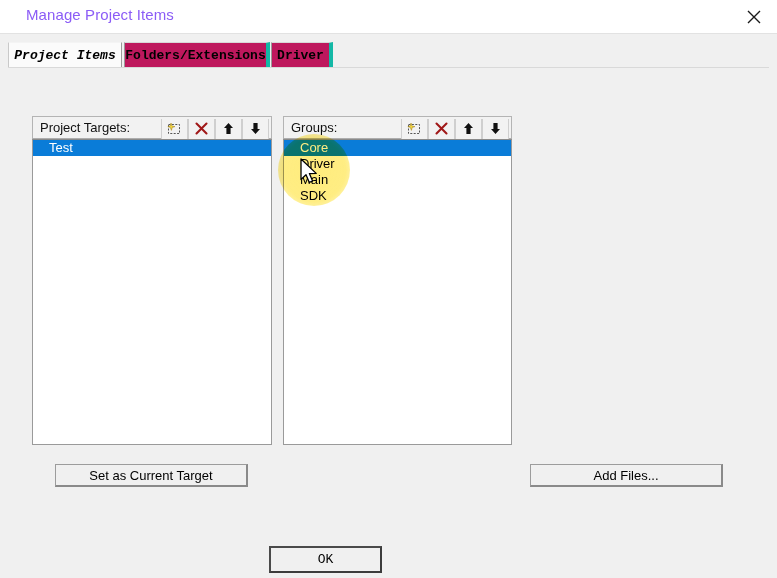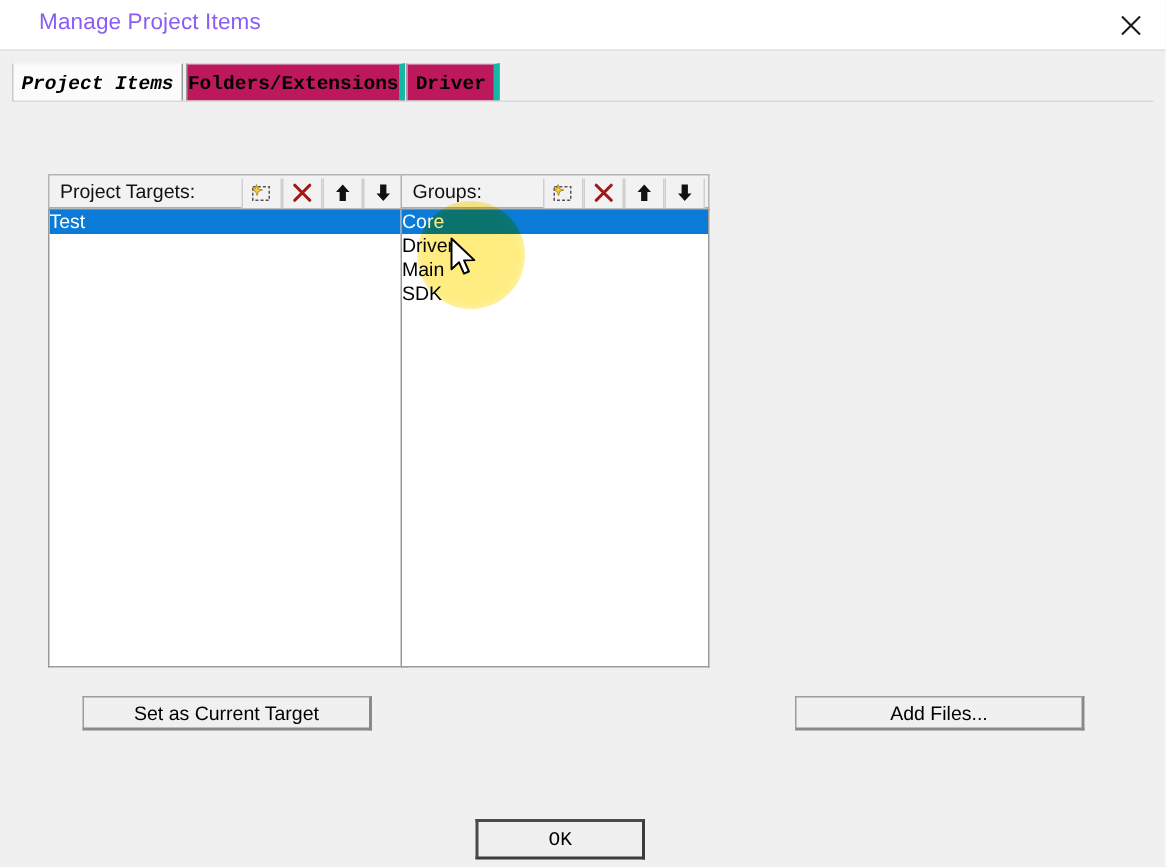--- a/index.html
+++ b/index.html
@@ -156,21 +156,21 @@
     background: #ffffff;
     border: 1px solid #9a9a9a;
     border-top: 1px solid #8a8a8a;
     overflow: hidden;
   }
   .list-item {
     height: 16px;
     line-height: 16px;
     font-size: 13px;
     color: #000;
-    padding-left: 0;
+    padding-left: 16px;
     white-space: nowrap;
     font-family: "Liberation Sans", sans-serif;
     cursor: default;
   }
   .list-item.selected {
     background: #0a7cd8;
     color: #ffffff;
   }
 
   
@@ -207,21 +207,20 @@
     font-family: "Liberation Mono", monospace;
     font-size: 13px;
     color: #000;
     white-space: nowrap;
     cursor: default;
   }
   .dlg-btn.default {
     border: 2px solid #4a4a4a;
     border-right: 2px solid #3c3c3c;
     border-bottom: 2px solid #3c3c3c;
-    margin-left: 48px;
   }
 
   
   #click-highlight {
     position: absolute;
     left: 278px;
     top: 134px;
     width: 72px;
     height: 72px;
     border-radius: 50%;
@@ -306,21 +305,21 @@
           </div>
         </div>
       </div>
       <div class="listbox" style="height:306px;">
         <div class="list-item selected">
           <span>Test</span>
         </div>
       </div>
     </div>
 
-    <div class="panel" style="left:267px; width:206px;">
+    <div class="panel" style="left:283px; width:229px;">
       <div class="panel-header">
         <span class="panel-label">Groups:</span>
         <div class="hdr-buttons">
           <div class="hdr-btn">
             <span>
               <svg width="15" height="15" viewBox="0 0 15 15">
                 <rect x="1.5" y="3.5" width="11" height="9" fill="none" stroke="#555" stroke-width="1" stroke-dasharray="2,1.4"></rect>
                 <path d="M4 2 L5 5 L8 5.6 L5.2 6.6 L4.4 9.4 L3.4 6.6 L0.9 5.6 L3.3 4.8 Z" fill="#f2d23a" stroke="#9a7c10" stroke-width="0.5"></path>
               </svg>
             </span>

